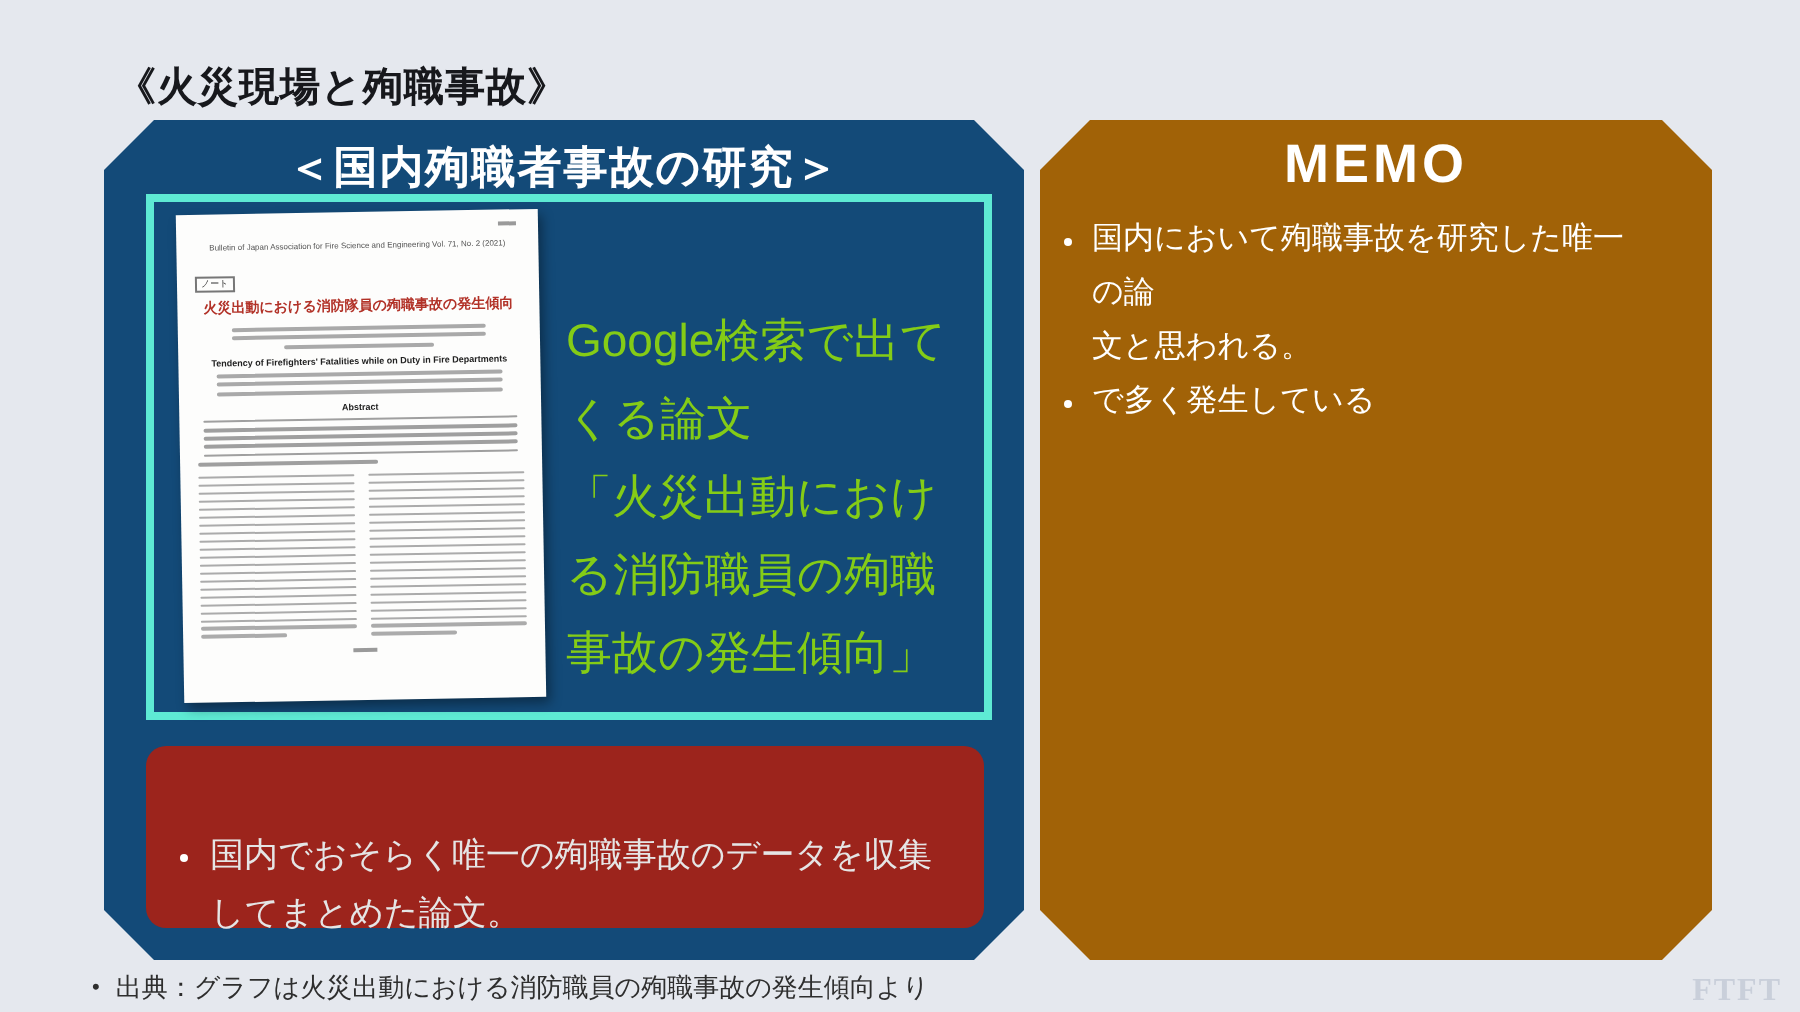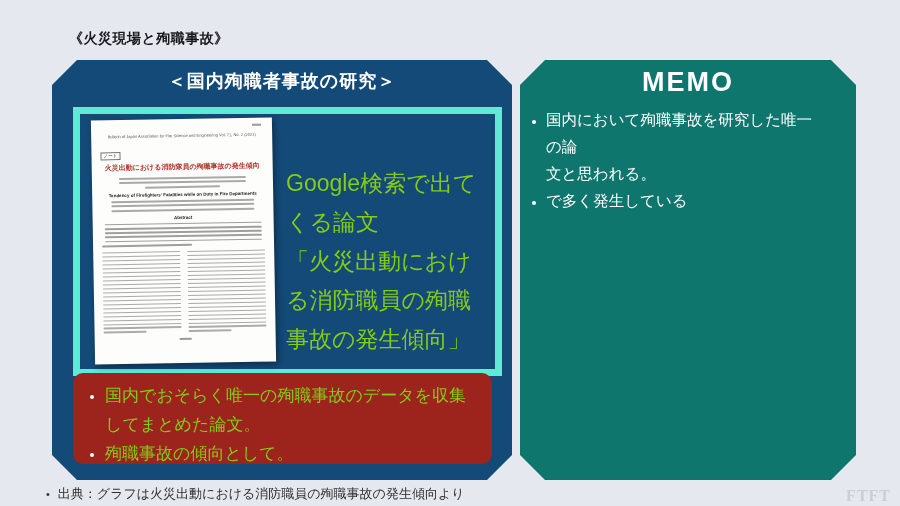--- a/index.html
+++ b/index.html
@@ -6,43 +6,43 @@
   body{
     width:900px;height:506px;overflow:hidden;
     background:#e5e8ee;
     font-family:"Liberation Sans","DejaVu Sans",sans-serif;
     -webkit-font-smoothing:antialiased;
   }
   .stage{position:relative;width:900px;height:506px;background:#e5e8ee;}
 
   
   .heading{
-    position:absolute;left:69px;top:30px;
-    font-size:14px;font-weight:bold;color:#17181c;letter-spacing:.5px;
+    position:absolute;left:58px;top:30px;
+    font-size:20px;font-weight:bold;color:#17181c;letter-spacing:.5px;
   }
 
   
   .panel{
     position:absolute;top:60px;height:420px;
     clip-path:polygon(25px 0,calc(100% - 25px) 0,100% 25px,100% calc(100% - 25px),
       calc(100% - 25px) 100%,25px 100%,0 calc(100% - 25px),0 25px);
   }
   .panel.blue{left:52px;width:460px;background:#134a78;}
-  .panel.black{left:520px;width:336px;background:#0f766e;}
+  .panel.black{left:520px;width:336px;background:#a16207;}
 
   .panel-title{
     margin:0;padding-top:9px;text-align:center;
-    font-size:18px;font-weight:bold;color:#fff;letter-spacing:1px;
+    font-size:22px;font-weight:bold;color:#fff;letter-spacing:1px;
   }
   .panel.black .panel-title{padding-top:7px;font-size:27px;letter-spacing:2px;}
 
   
   .inner-box{
-    position:absolute;left:21px;top:47px;width:415px;height:255px;
-    border:7px solid #5eead4;
+    position:absolute;left:21px;top:37px;width:415px;height:255px;
+    border:4px solid #5eead4;
   }
 
   
   .paper{
     position:absolute;left:13px;top:5px;width:181px;height:244px;
     background:#fdfdfc;transform:rotate(-1deg);
     box-shadow:2px 3px 6px rgba(0,0,0,.38);
     padding:6px 9px;box-sizing:border-box;overflow:hidden;
   }
   .p-pageno{height:1.5px;width:9px;background:#9a9a9a;margin:0 2px 6px auto;}
@@ -73,22 +73,23 @@
   }
 
   
   .red-box{
     position:absolute;left:21px;top:313px;width:419px;height:91px;
     background:#9c241c;border-radius:10px;box-sizing:border-box;
     padding:8px 14px 0 6px;
   }
   .red-box ul{margin:0;padding-left:26px;}
   .red-box li{
-    font-size:17px;line-height:29px;color:#84cc16;white-space:pre-wrap;
+    font-size:17px;line-height:29px;color:#e5e5e5;white-space:pre-wrap;
     list-style-type:disc;
+    margin-top:32px;
   }
   .red-box li::marker{color:#fff;font-size:13px;}
 
   
   .memo-list{margin:8px 0 0 0;padding:0 29px 0 26px;}
   .memo-list > li{
     font-size:15.5px;line-height:27px;color:#fff;list-style-type:disc;
   }
   .memo-list > li::marker{color:#fff;font-size:12px;}
   .memo-list span{white-space:pre-wrap;}

